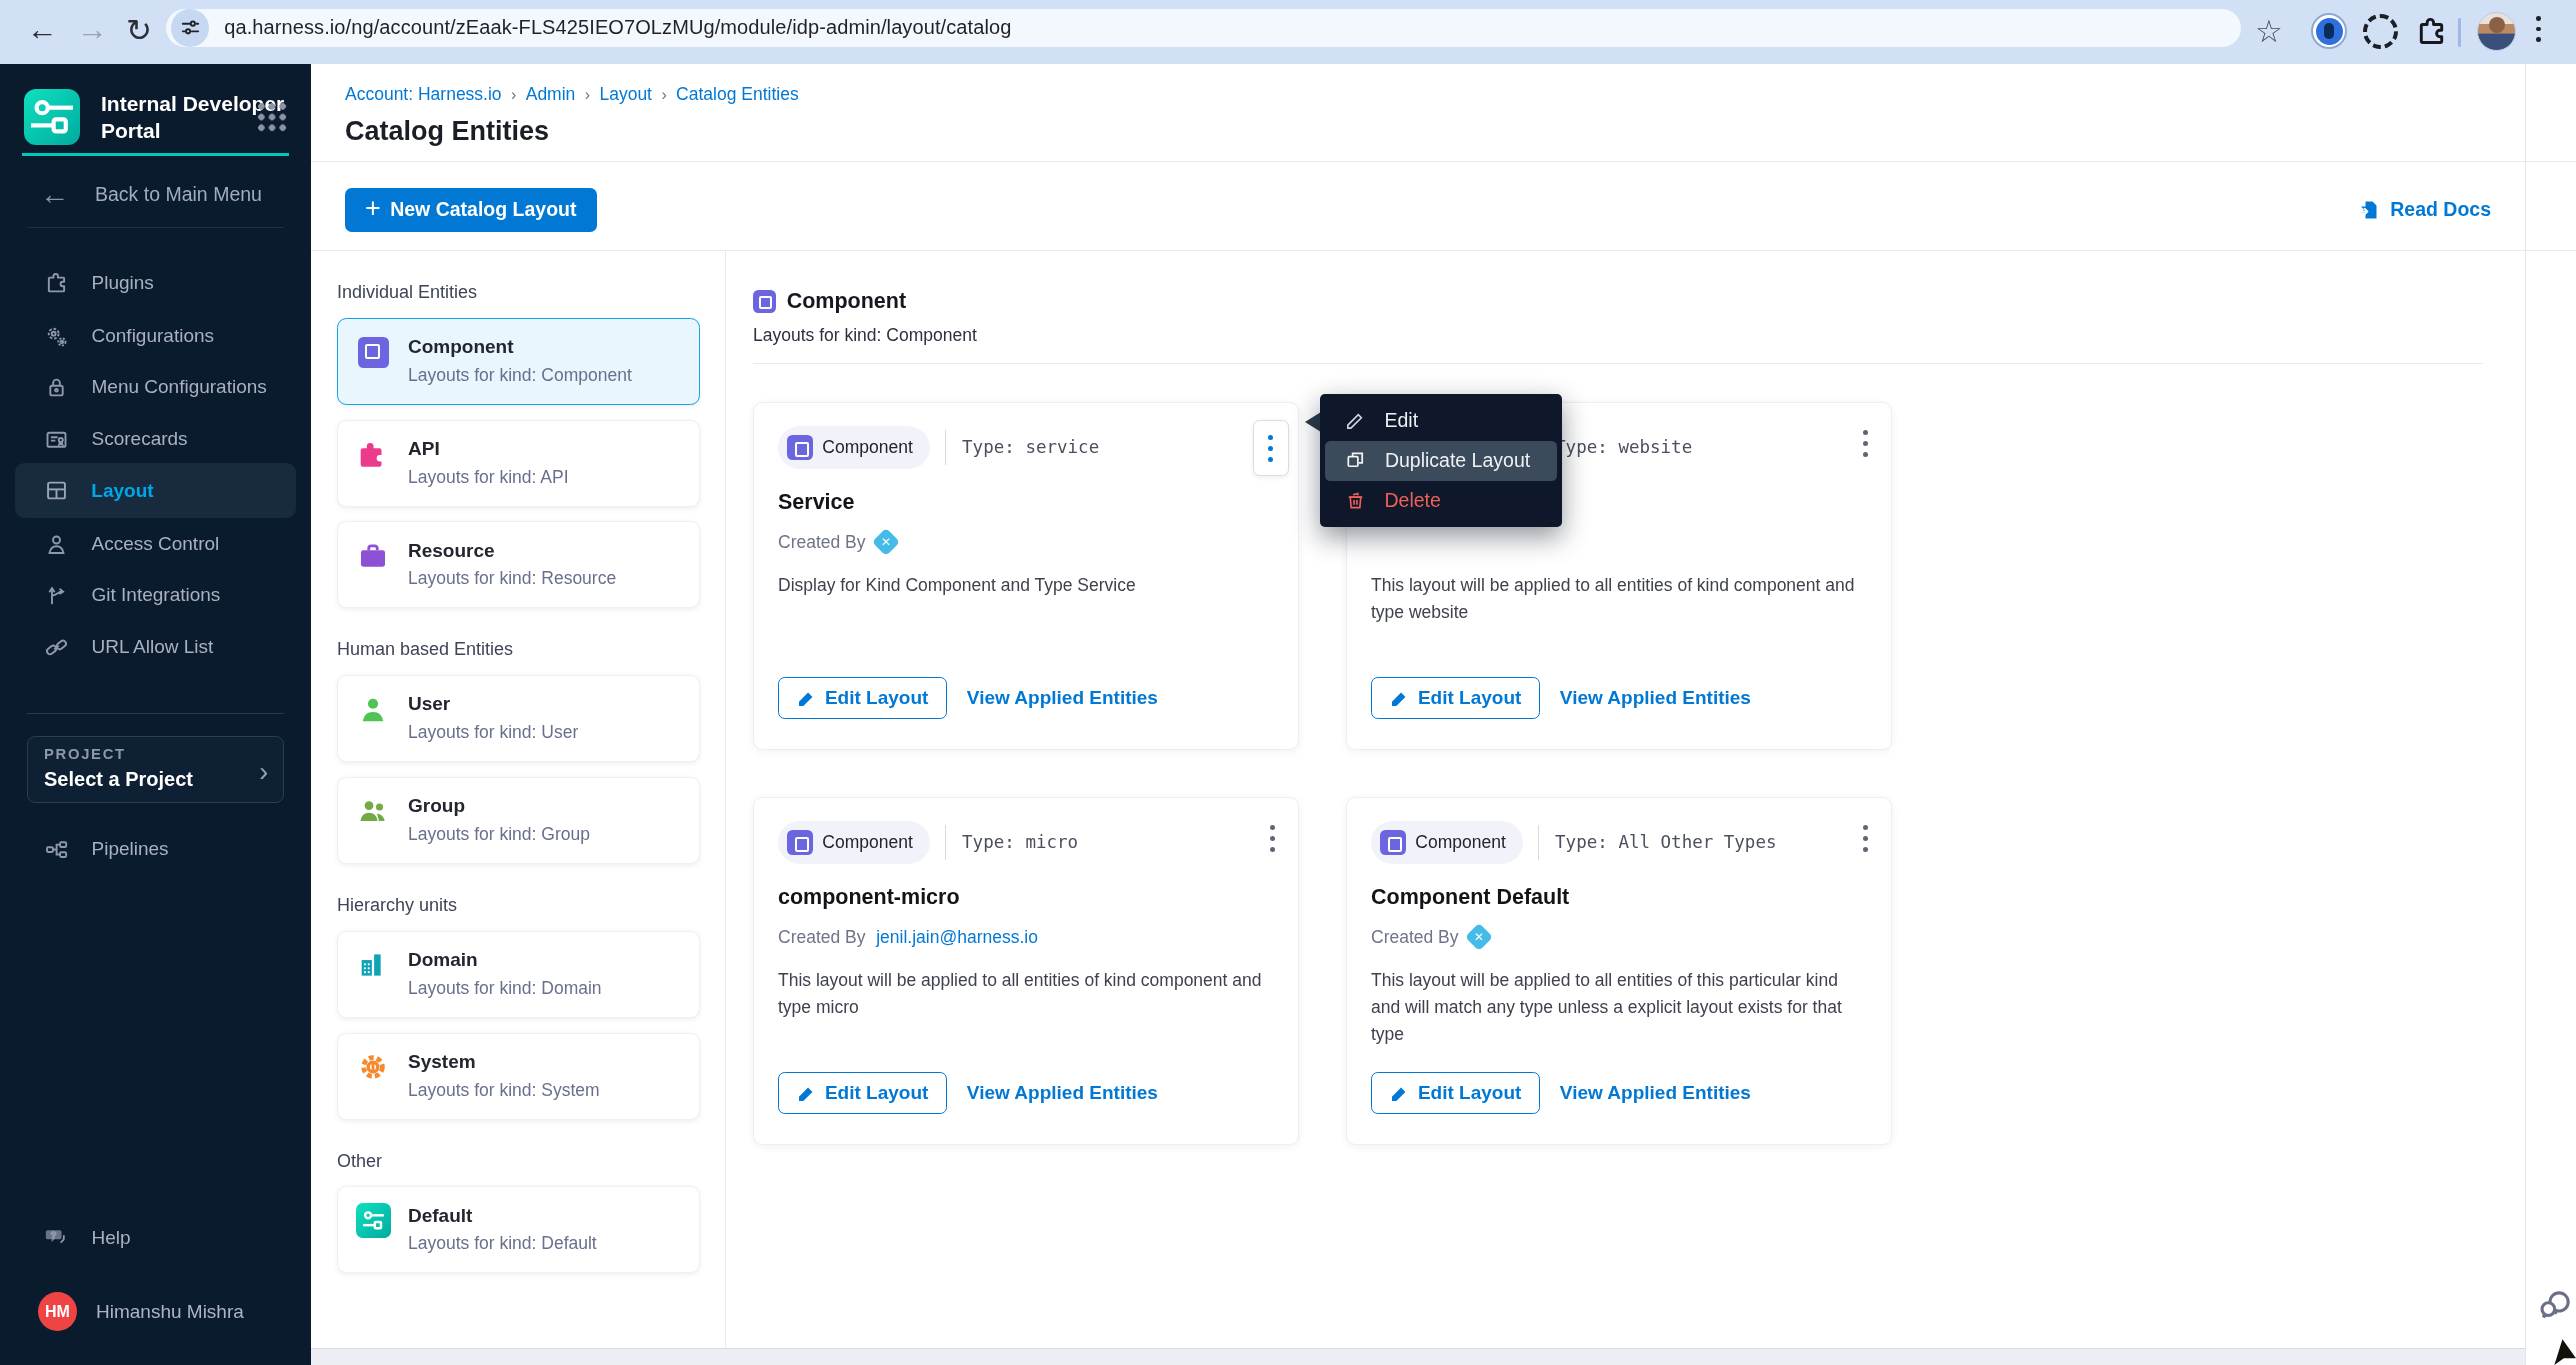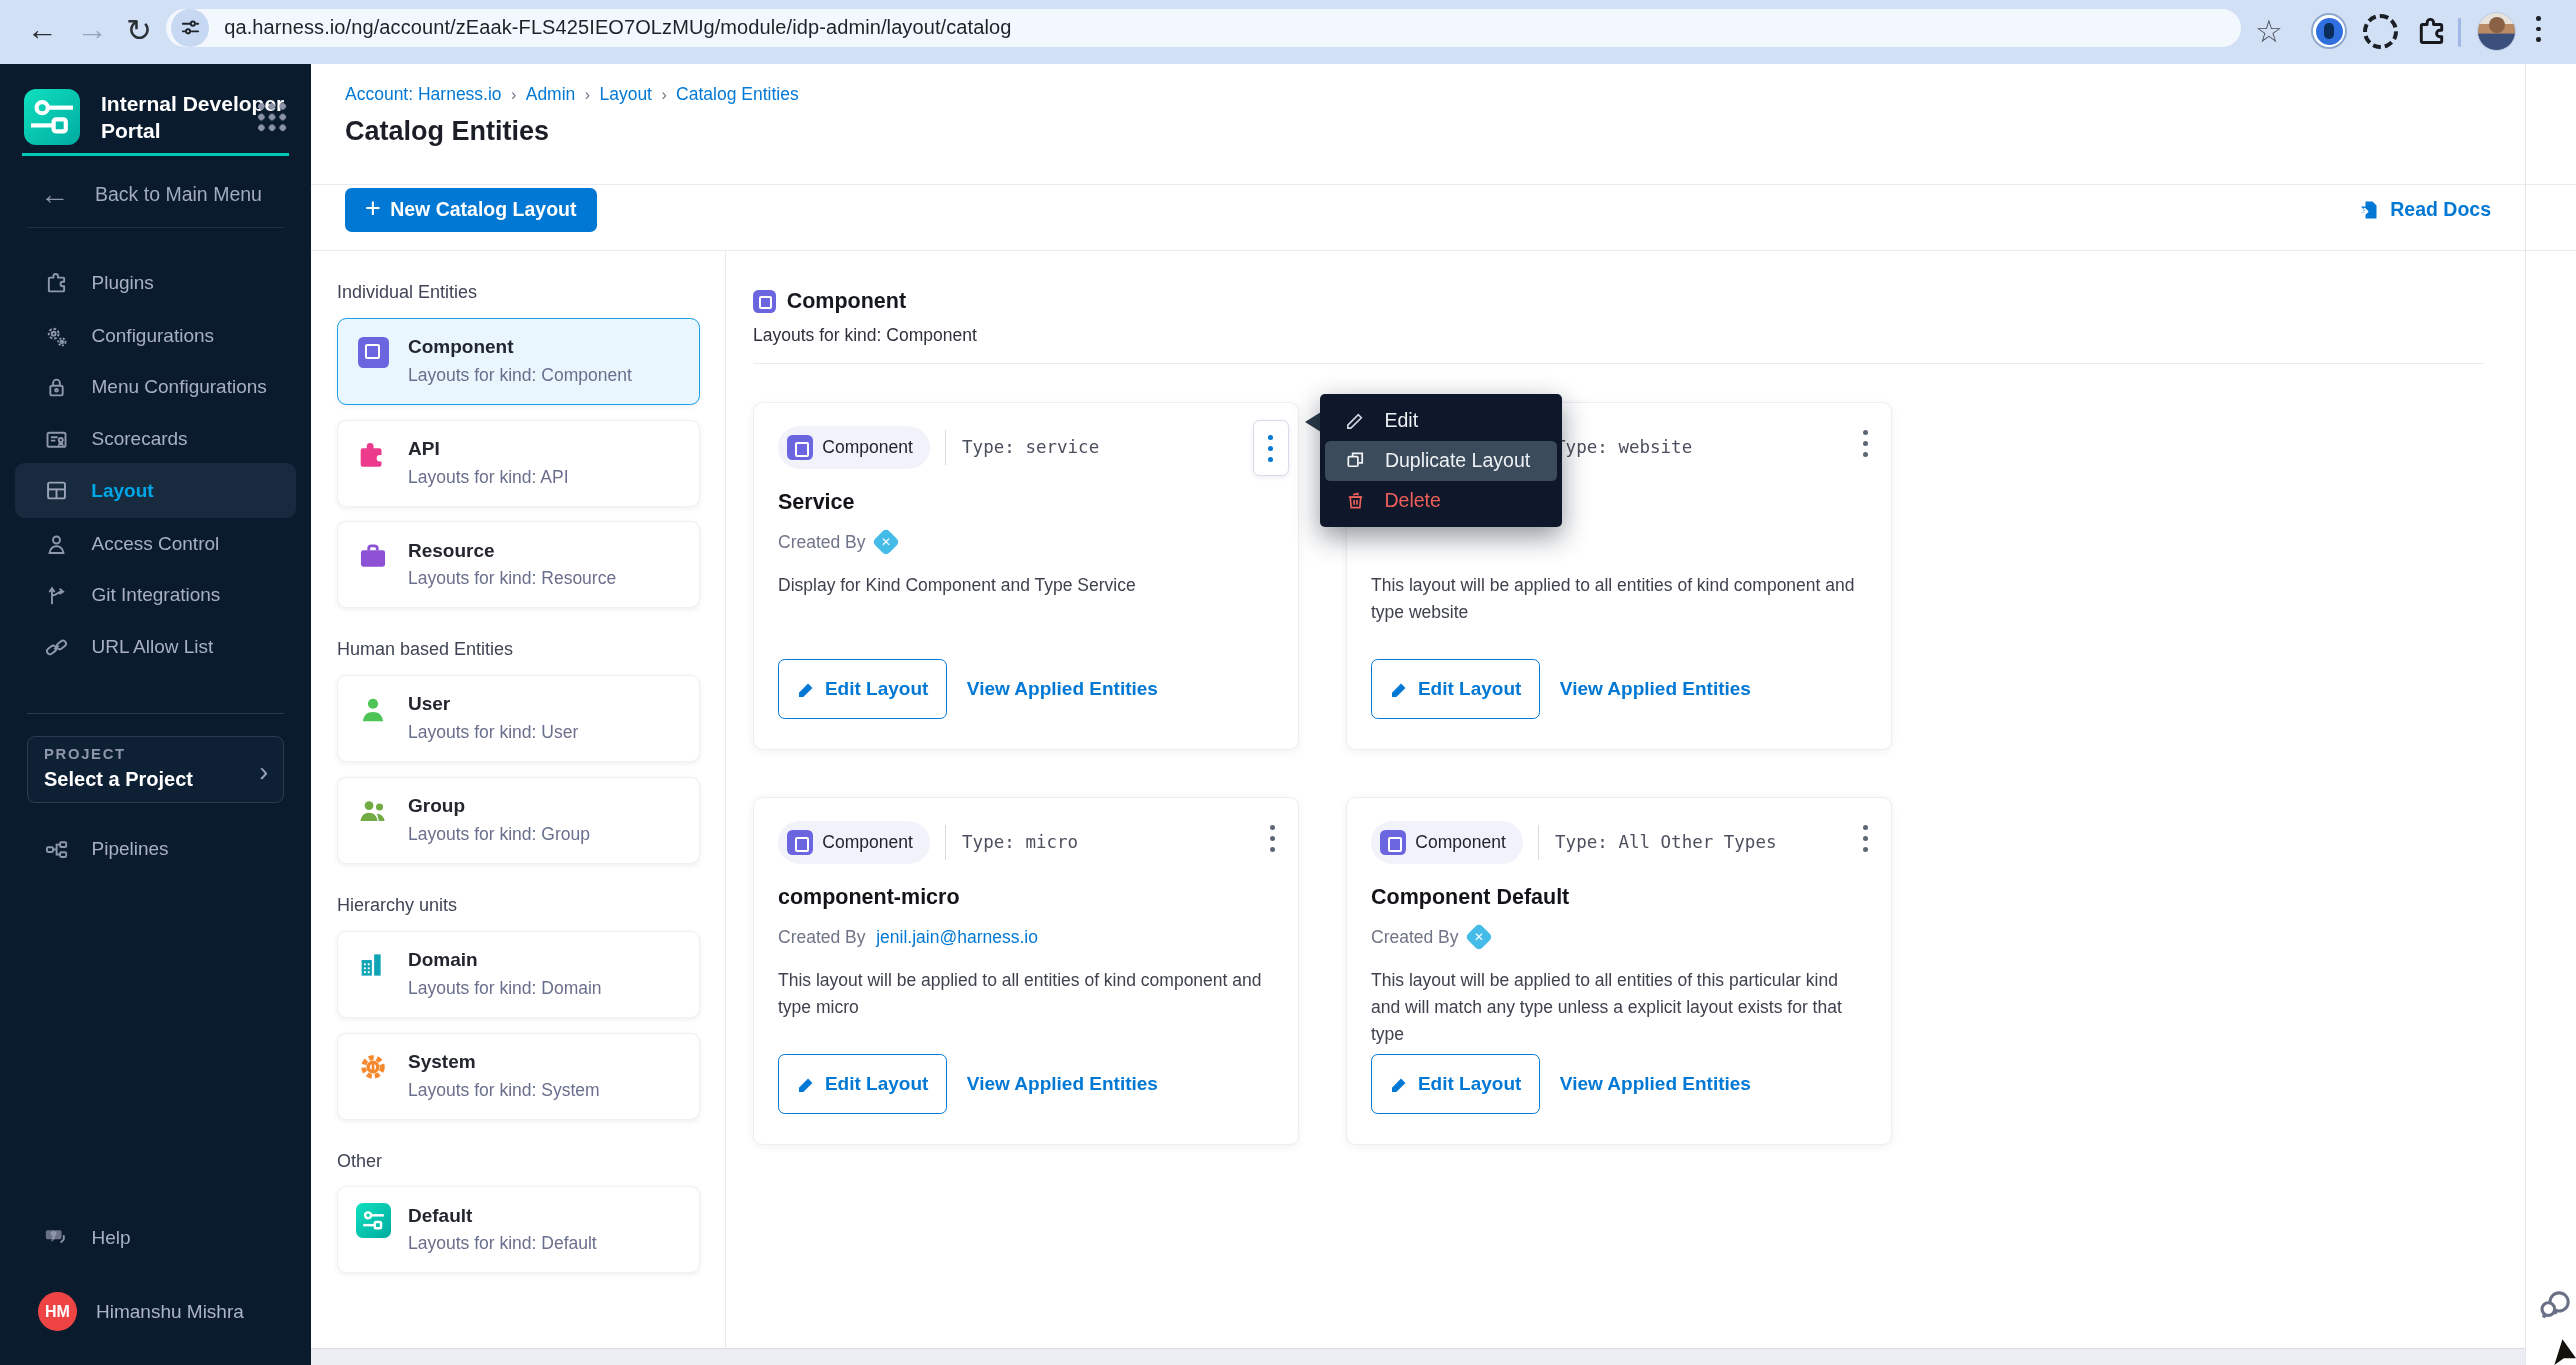--- a/index.html
+++ b/index.html
@@ -44,21 +44,21 @@
   .proj-label { font-size:14.8px; letter-spacing:1.7px; color:#8f97ab; font-weight:bold; }
   .proj-value { font-size:20px; color:#fff; font-weight:bold; margin-top:5.4px; }
   .proj-chev { position:absolute; right:14.8px; top:20px; font-size:27px; color:#9aa3b8; }
   .help-row { position:absolute; left:43px; top:1160px; display:flex; align-items:center; gap:21.5px; color:#a9b0c2; font-size:19px; }
   .user-row { position:absolute; left:38px; top:1228px; display:flex; align-items:center; gap:19px; }
   .hm-avatar { width:39px; height:39px; border-radius:50%; background:#ef4444; color:#fff; font-size:16px; font-weight:bold; display:flex; align-items:center; justify-content:center; }
   .user-name { color:#aeb4c6; font-size:19px; }
 
   
   .content { position:absolute; left:311px; top:64px; right:0; bottom:0; background:#fff; }
-  .page-header { position:absolute; left:0; top:0; right:0; height:121px; border-bottom:0.7px solid #e8eaf0; padding:20px 0 0 34px; }
+  .page-header { position:absolute; left:0; top:0; right:0; height:98px; border-bottom:0.7px solid #e8eaf0; padding:20px 0 0 34px; }
   .crumbs { display:flex; align-items:center; font-size:17.5px; color:#0278d5; }
   .crumbs span.sep { color:#6f7486; padding:0 9.4px; font-size:16px; }
   .page-title { margin-top:10.7px; font-size:27px; font-weight:bold; color:#1b1e26; }
   .toolbar { position:absolute; left:0; top:105px; right:0; height:82px; border-bottom:0.7px solid #e8eaf0; display:flex; align-items:center; padding:0 85px 0 34px; }
   .btn-primary { height:44px; background:#0278d5; color:#fff; border-radius:6.7px; font-size:19.5px; font-weight:bold; display:flex; align-items:center; gap:9.4px; padding:0 20px; border:none; }
   .btn-primary .plus { font-size:27px; font-weight:normal; line-height:1; margin-top:-2.7px; }
   .read-docs { margin-left:auto; display:flex; align-items:center; gap:9.4px; color:#0278d5; font-size:19.5px; font-weight:bold; }
 
   .body-area { position:absolute; left:0; top:187px; right:0; bottom:17.5px; }
   .left-panel { position:absolute; left:0; top:0; width:415px; bottom:0; border-right:0.7px solid #e8eaf0; padding:31px 25.5px 0 26px; }
@@ -88,21 +88,21 @@
   .kebab i { width:5px; height:5px; border-radius:50%; background:#5d6675; }
   .kebab.framed { top:17.5px; right:9.4px; width:36px; height:56px; background:#fff; border:0.7px solid #d9dbe8; border-radius:6.7px; justify-content:center; box-shadow:0 1.3px 4px rgba(40,41,61,.08); }
   .kebab.framed i { background:#0278d5; }
   .card-title { position:absolute; left:24px; top:87px; font-size:21.5px; font-weight:bold; color:#121418; }
   .created { position:absolute; left:24px; top:129px; display:flex; align-items:center; gap:10.7px; font-size:17.5px; color:#6f7489; }
   .h-diamond { width:20px; height:20px; background:#45bbe8; border-radius:4.7px; transform:rotate(45deg); position:relative; }
   .h-diamond::before { content:"✕"; position:absolute; left:0; top:0; width:20px; height:20px; display:flex; align-items:center; justify-content:center; transform:rotate(-45deg); color:#fff; font-size:12px; }
   .creator-link { color:#0278d5; }
   .desc { position:absolute; left:24px; top:169px; right:27px; font-size:17.5px; line-height:27px; color:#3f424e; }
   .card-actions { position:absolute; left:24px; bottom:29.5px; display:flex; align-items:center; gap:20px; }
-  .btn-outline { height:60px; border:1.3px solid #0278d5; border-radius:6.7px; background:#fff; color:#0278d5; font-size:19px; font-weight:bold; display:flex; align-items:center; gap:9.4px; padding:0 17.5px; }
+  .btn-outline { height:42px; border:1.3px solid #0278d5; border-radius:6.7px; background:#fff; color:#0278d5; font-size:19px; font-weight:bold; display:flex; align-items:center; gap:9.4px; padding:0 17.5px; }
   .view-link { color:#0278d5; font-size:19px; font-weight:bold; }
 
   
   .ctx-menu { position:absolute; left:1320px; top:394px; width:242px; background:#0f172a; border-radius:5px; box-shadow:0 9.4px 27px rgba(10,20,35,.45); padding:6.7px 0; z-index:50; }
   .ctx-arrow { position:absolute; left:1305px; top:412px; width:0; height:0; border-top:10.7px solid transparent; border-bottom:10.7px solid transparent; border-right:16px solid #2b3b49; z-index:50; }
   .ctx-item { height:40px; display:flex; align-items:center; gap:17.5px; padding-left:24px; font-size:19.5px; color:#eef1f4; }
   .ctx-item.hl { background:#3b4b5b; margin:0 5.4px; padding-left:19px; border-radius:5.4px; }
   .ctx-item.danger { color:#ee6059; }
 
   

